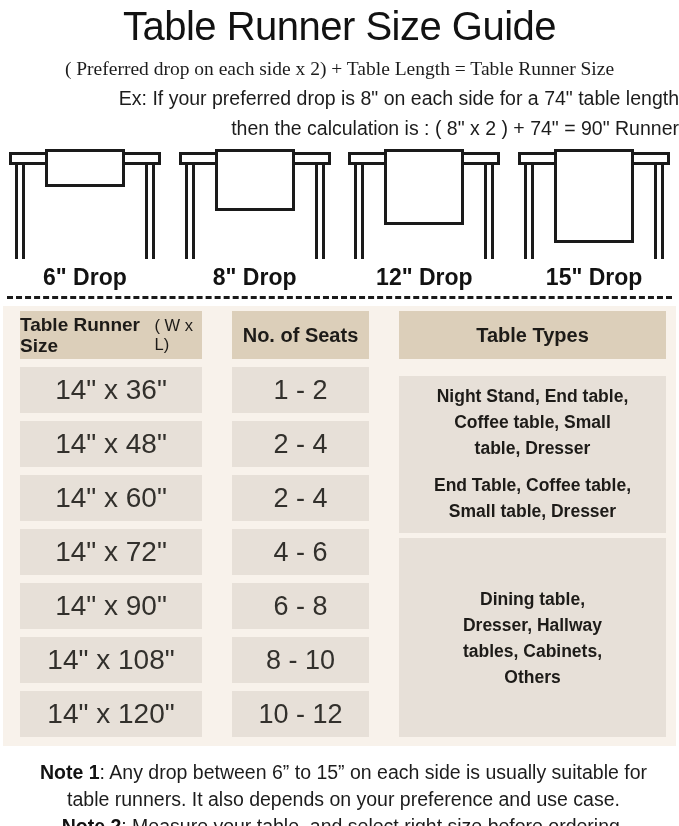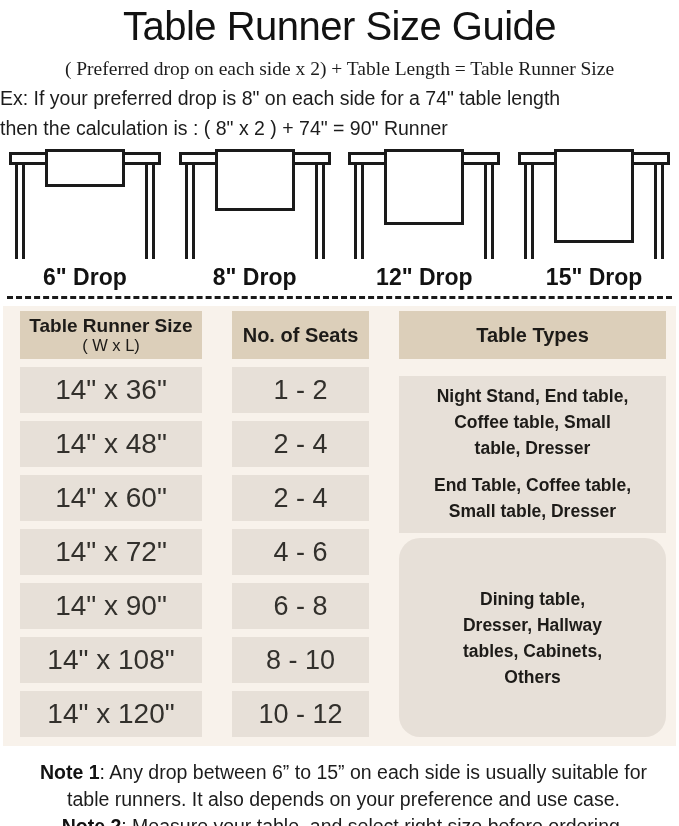--- a/index.html
+++ b/index.html
@@ -5,21 +5,21 @@
   html,body{margin:0;padding:0;background:#fff;}
   .page{
     position:relative;width:679px;height:826px;overflow:hidden;background:#fff;
     font-family:"Liberation Sans",sans-serif;color:#171717;
   }
   .title{
     margin:0;padding-top:3px;text-align:center;
     font-size:40px;font-weight:400;letter-spacing:-0.5px;line-height:46px;color:#121212;
   }
   .formula{text-align:center;font-size:19.5px;line-height:25px;margin-top:7px;color:#1c1c1c;font-family:Liberation Serif, serif;}
-  .ex{text-align:left;font-size:19.5px;line-height:25px;margin-top:5px;color:#1c1c1c;}
+  .ex{text-align:right;font-size:19.5px;line-height:25px;margin-top:5px;color:#1c1c1c;}
 
   
   .illos{display:flex;margin-top:8px;}
   .illo{width:25%;}
   .draw{position:relative;height:110px;width:152px;margin:0 auto;}
   .tabletop{
     position:absolute;left:0;right:0;top:3px;height:13px;
     background:#fff;border:3px solid #1a1a1a;box-sizing:border-box;
   }
   .leg{position:absolute;top:15px;bottom:0;width:3px;background:#1a1a1a;}
@@ -36,42 +36,42 @@
   .panel{margin:7px 3px 0;background:var(--panel-bg,#f8f2eb);padding:5px 10px 9px 17px;}
   .grid{
     display:grid;
     grid-template-columns:182px 137px 267px;
     grid-template-rows:48px repeat(7,46px);
     column-gap:30px;row-gap:8px;
   }
   .g1{grid-column:1}.g2{grid-column:2}.g3{grid-column:3}
   .hcell{
     background:var(--header-bg,#dccfba);
-    display:flex;flex-direction:column;align-items:center;justify-content:center;
+    display:flex;align-items:center;justify-content:center;
     font-weight:700;color:#1d1b18;
   }
   .hcell .t1{font-size:19px;line-height:21px;}
   .hcell .t2{font-size:16.5px;font-weight:400;line-height:19px;}
   .hcell.one{font-size:20px;}
   .cell{
     background:var(--cell-bg,#e7e0d8);
     display:flex;align-items:center;justify-content:center;
     font-size:28px;color:#32302c;
   }
   .cell.seat{font-size:27px;}
   .tcell{
     background:var(--cell-bg,#e7e0d8);
     display:flex;align-items:center;justify-content:center;text-align:center;
     font-weight:700;font-size:17.5px;line-height:26px;color:#1d1b18;
     white-space:pre-line;
     margin-top:9px;
   }
   .type-a{grid-row:span 2;}
   .type-b{height:70px;align-self:center;margin:-4px 0;}
-  .type-c{grid-row:span 4;border-radius:21px;}
+  .type-c{grid-row:span 4;}
 
   
   .notes{margin-top:13px;text-align:center;font-size:19.5px;line-height:27px;color:#1c1c1c;}
   .notes p{margin:0;padding-left:8px;}
   .nlabel{font-weight:700;color:#121212;}
   .pre{white-space:pre-line;}
 </style>
 </head>
 <body>
 

